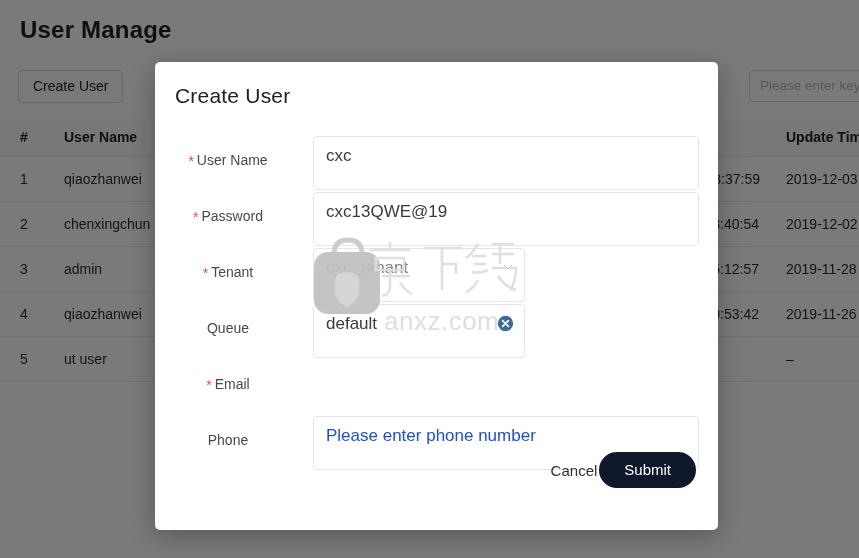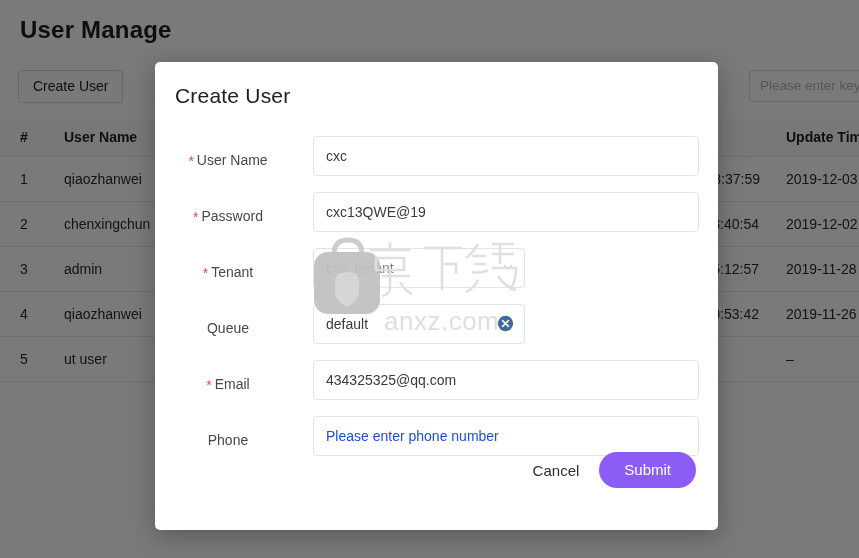--- a/index.html
+++ b/index.html
@@ -163,26 +163,26 @@
     font-size: 14px;
     margin-right: 3px;
     position: relative;
     top: 1px;
   }
   .fctrl {
     position: absolute;
     left: 158px;
     top: 2px;
     width: 386px;
-    height: 40px;
+    height: 54px;
     border: 1px solid #e2e4e8;
     border-radius: 4px;
     background: #fff;
     box-sizing: border-box;
-    font-size: 14px;
+    font-size: 17px;
     color: #3a3a3a;
     padding: 9px 12px;
     line-height: 20px;
     white-space: nowrap;
     overflow: hidden;
   }
   .fctrl.narrow { width: 212px; }
   .fctrl.placeholder { color: #1d4ed8; }
   .fctrl.select .sel-val { color: #818181; }
   .chev {
@@ -200,21 +200,21 @@
     width: 17px;
     height: 17px;
   }
 
   .footer {
     position: absolute;
     right: 22px;
     bottom: 42px;
     display: flex;
     align-items: center;
-    gap: 18px;
+    gap: 0;
   }
   .btn-cancel {
     font-size: 15px;
     color: #2f2f2f;
     background: transparent;
     border: none;
     padding: 4px 2px;
     font-family: inherit;
   }
   .btn-submit {
@@ -365,35 +365,34 @@
             <circle cx="10" cy="10" r="9" fill="#3c6a9c"></circle>
             <path d="M6.6 6.6 L13.4 13.4 M13.4 6.6 L6.6 13.4" stroke="#ffffff" stroke-width="2" stroke-linecap="round"></path>
           </svg>
         </div>
       </div>
 
       <div class="frow">
         <div class="flabel">
           <span class="req-star" style="color: rgb(217, 75, 75);">*</span><span>Email</span>
         </div>
-        <div class="fctrl">434325325@qq.com</div>
       </div>
 
       <div class="frow">
         <div class="flabel">
           <span>Phone</span>
         </div>
         <div class="fctrl placeholder">Please enter phone number</div>
       </div>
 
     </div>
 
     <div class="footer">
       <button class="btn-cancel">Cancel</button>
-      <button class="btn-submit" style="background: #8b5cf6;">Submit</button>
+      <button class="btn-submit" style="background: #0f172a;">Submit</button>
     </div>
 
   </div>
 
   <svg class="watermark" viewBox="0 0 230 102">
 
     <g>
       <path d="M22 22 q0 -14 14 -14 q14 0 14 14" fill="none" stroke="#c9c9c9" stroke-width="5"></path>
       <rect x="2" y="20" width="66" height="62" rx="14" fill="#c0c0c0"></rect>
       <path d="M35 40 q12 0 12 10 v9 q0 10 -12 16 q-12 -6 -12 -16 v-9 q0 -10 12 -10 z" fill="#d3d3d3"></path>

